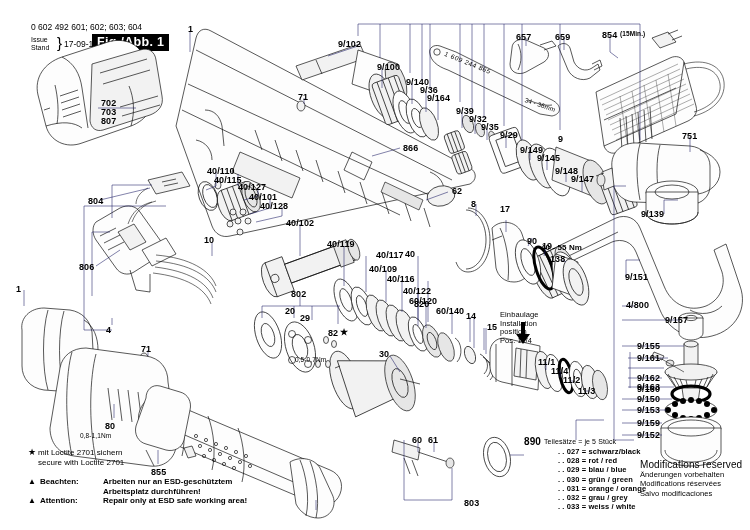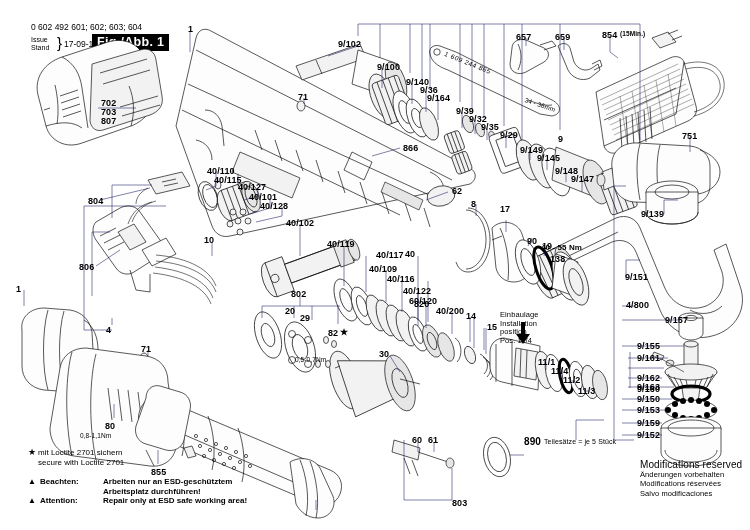--- a/index.html
+++ b/index.html
@@ -675,35 +675,35 @@
       <div class="lbl" style="left: 260px; top: 201px;">40/128</div>
       <div class="lbl" style="left: 286px; top: 218px;">40/102</div>
       <div class="lbl" style="left: 327px; top: 239px;">40/119</div>
       <div class="lbl" style="left: 348px; top: 250px; margin-left: 28px;">40/117</div>
       <div class="lbl" style="left: 369px; top: 264px;">40/109</div>
       <div class="lbl" style="left: 387px; top: 274px;">40/116</div>
       <div class="lbl" style="left: 405px; top: 249px;">40</div>
       <div class="lbl" style="left: 414px; top: 275px; margin-top: 24px;">820</div>
       <div class="lbl" style="left: 403px; top: 286px;">40/122</div>
       <div class="lbl" style="left: 409px; top: 296px;">60/120</div>
-      <div class="lbl" style="left: 436px; top: 306px;">40/200</div>
+      <div class="lbl" style="left: 436px; top: 306px;">60/140</div>
       <div class="lbl" style="left: 466px; top: 311px;">14</div>
       <div class="lbl" style="left: 479px; top: 322px; margin-left: 8px;">15</div>
       <div class="lbl" style="left: 291px; top: 289px;">802</div>
       <div class="lbl" style="left: 285px; top: 306px;">20</div>
       <div class="lbl" style="left: 300px; top: 313px;">29</div>
       <div class="lbl" style="left: 328px; top: 328px;">82</div>
       <div class="lbl" style="left: 340px; top: 327px;">★</div>
       <div class="lbl" style="left: 379px; top: 349px;">30</div>
       <div class="lbl" style="left: 105px; top: 421px;">80</div>
       <div class="lbl" style="left: 151px; top: 467px;">855</div>
       <div class="lbl" style="left: 310px; top: 537px;">16</div>
       <div class="lbl" style="left: 412px; top: 435px;">60</div>
       <div class="lbl" style="left: 428px; top: 435px;">61</div>
-      <div class="lbl" style="left: 452px; top: 498px;">803</div>
+      <div class="lbl" style="left: 464px; top: 498px;">803</div>
       <div class="lbl" style="left: 338px; top: 39px;">9/102</div>
       <div class="lbl" style="left: 377px; top: 62px;">9/100</div>
       <div class="lbl" style="left: 406px; top: 77px; text-align: right;">9/140</div>
       <div class="lbl" style="left: 420px; top: 85px;">9/36</div>
       <div class="lbl" style="left: 427px; top: 93px;">9/164</div>
       <div class="lbl" style="left: 456px; top: 106px;">9/39</div>
       <div class="lbl" style="left: 469px; top: 114px;">9/32</div>
       <div class="lbl" style="left: 481px; top: 122px;">9/35</div>
       <div class="lbl" style="left: 500px; top: 130px;">9/29</div>
       <div class="lbl" style="left: 558px; top: 134px;">9</div>
@@ -741,20 +741,29 @@
   <div class="lbl xs" style="left:443px;top:58px;transform:rotate(22deg) skewX(-6deg);
        letter-spacing:.6px;">1 609 244 865</div>
   <div class="lbl xs" style="left:620px;top:29px;font-weight:bold;">(15Min.)</div>
   <div class="lbl norm" style="left:500px;top:311px;font-size:7.5px;line-height:8.6px;">Einbaulage
 Installation
 position
 Pos. 11/4</div>
 
   <div style="position:absolute;left:544px;top:437px;">
     <div class="lbl norm" style="position:static;font-size:7px;font-weight:normal;">Teilesätze = je 5 Stück</div>
+    <div style="margin-left:14px;">
+      <div class="lbl" style="position:static;font-size:7.5px;line-height:9.2px;">. . 027 = schwarz/black</div>
+      <div class="lbl" style="position:static;font-size:7.5px;line-height:9.2px;">. . 028 = rot / red</div>
+      <div class="lbl" style="position:static;font-size:7.5px;line-height:9.2px;">. . 029 = blau / blue</div>
+      <div class="lbl" style="position:static;font-size:7.5px;line-height:9.2px;">. . 030 = grün / green</div>
+      <div class="lbl" style="position:static;font-size:7.5px;line-height:9.2px;">. . 031 = orange / orange</div>
+      <div class="lbl" style="position:static;font-size:7.5px;line-height:9.2px;">. . 032 = grau / grey</div>
+      <div class="lbl" style="position:static;font-size:7.5px;line-height:9.2px;">. . 033 = weiss / white</div>
+    </div>
   </div>
   <div class="lbl" style="left:524px;top:437px;font-size:10px;">890</div>
 
   <div style="position:absolute;left:640px;top:460px;">
     <div class="lbl norm" style="position:static;font-size:10px;line-height:9.5px;">Modifications reserved</div>
     <div class="lbl norm" style="position:static;font-size:7.5px;line-height:9.5px;">Änderungen vorbehalten</div>
     <div class="lbl norm" style="position:static;font-size:7.5px;line-height:9.5px;">Modifications réservées</div>
     <div class="lbl norm" style="position:static;font-size:7.5px;line-height:9.5px;">Salvo modificaciones</div>
   </div>
 

